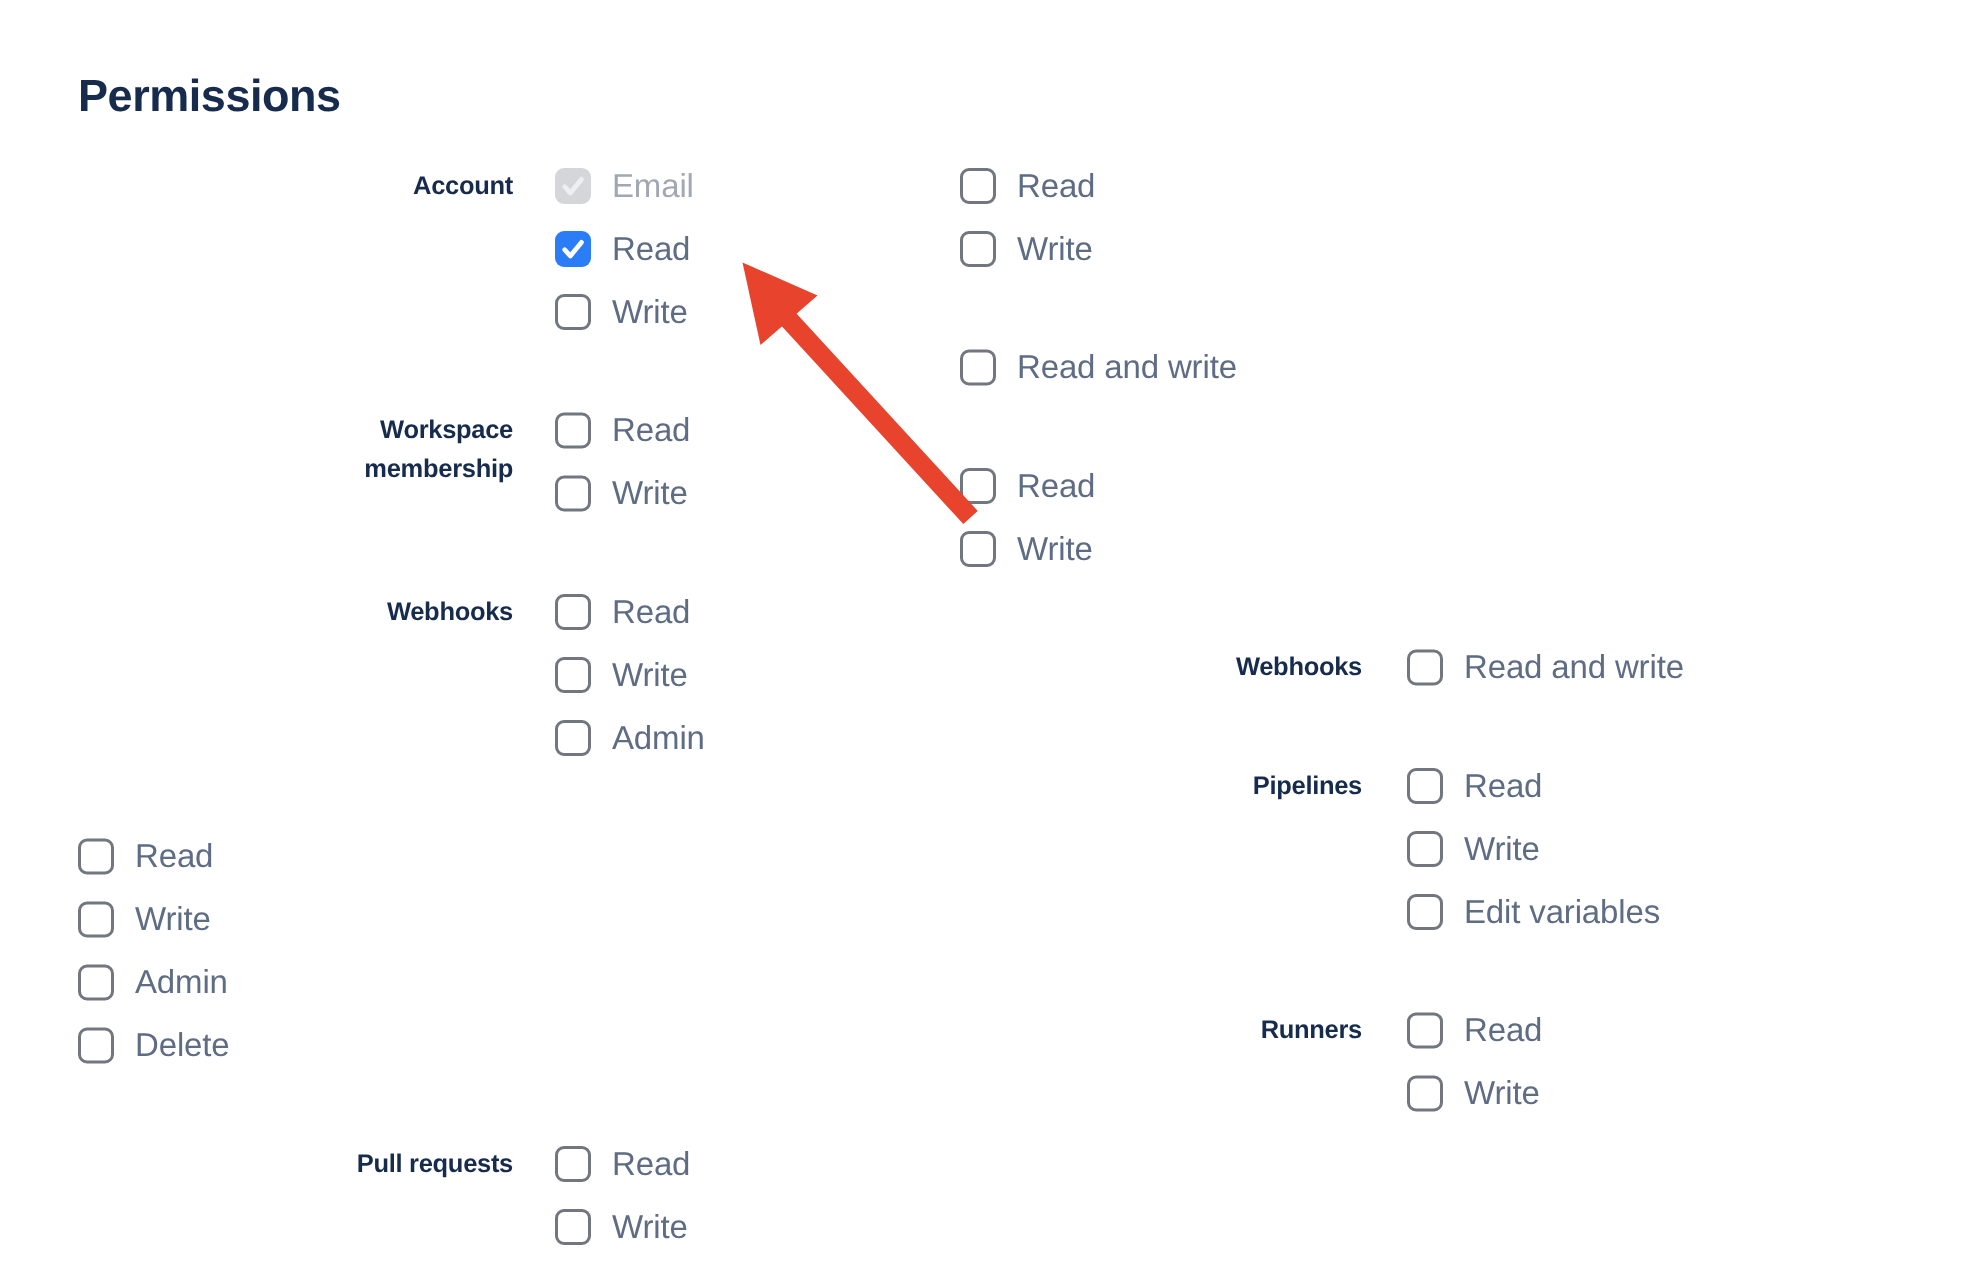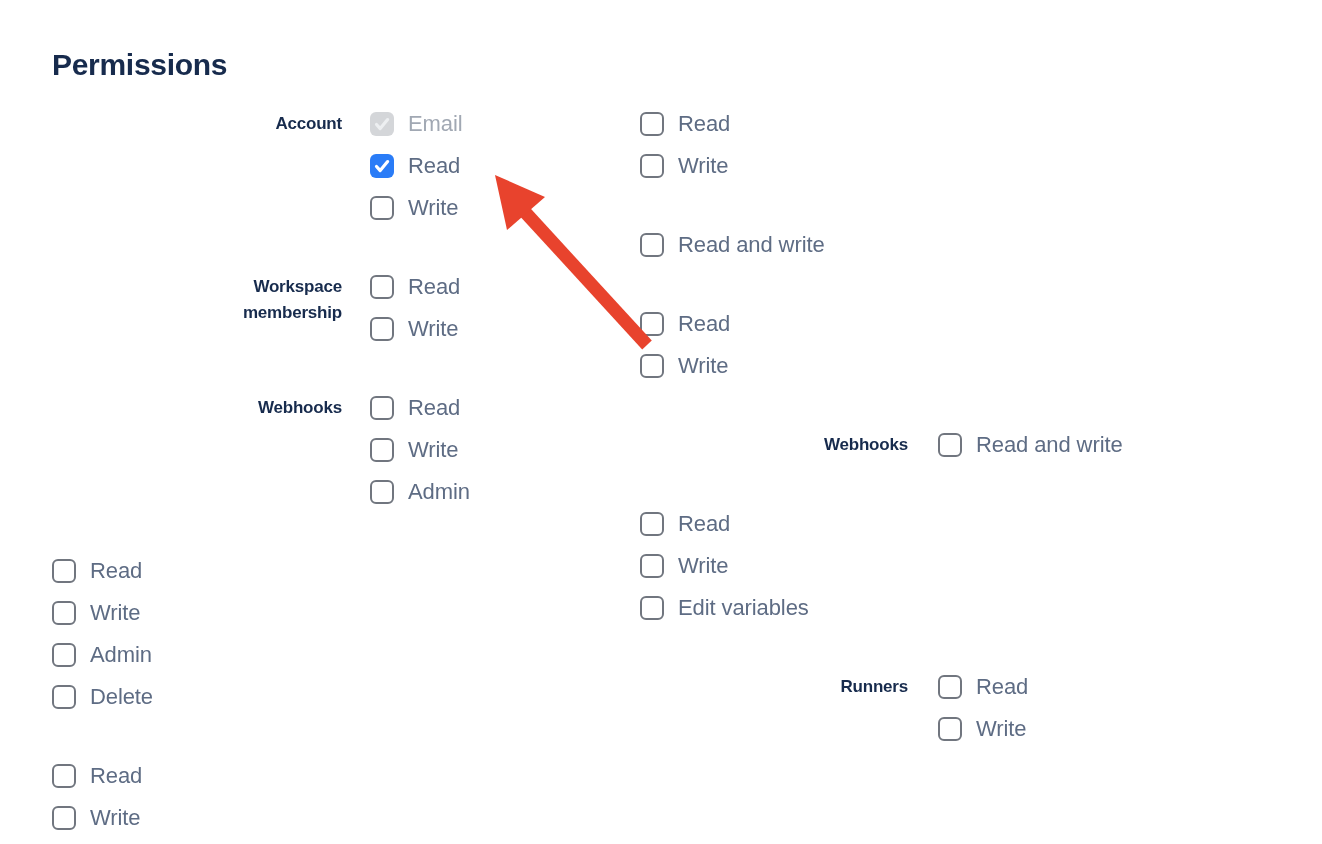--- a/index.html
+++ b/index.html
@@ -151,20 +151,21 @@
               <span class="checkbox" role="checkbox" aria-checked="false"></span>
               <span class="option-label">Admin</span>
             </label>
             <label class="option-row">
               <span class="checkbox" role="checkbox" aria-checked="false"></span>
               <span class="option-label">Delete</span>
             </label>
           </div>
         </div>
         <div class="group">
+          <div class="group-label">Pull requests</div>
           <div class="options">
             <label class="option-row">
               <span class="checkbox" role="checkbox" aria-checked="false"></span>
               <span class="option-label">Read</span>
             </label>
             <label class="option-row">
               <span class="checkbox" role="checkbox" aria-checked="false"></span>
               <span class="option-label">Write</span>
             </label>
           </div>
@@ -206,20 +207,21 @@
         <div class="group">
           <div class="group-label">Webhooks</div>
           <div class="options">
             <label class="option-row">
               <span class="checkbox" role="checkbox" aria-checked="false"></span>
               <span class="option-label">Read and write</span>
             </label>
           </div>
         </div>
         <div class="group">
+          <div class="group-label">Pipelines</div>
           <div class="options">
             <label class="option-row">
               <span class="checkbox" role="checkbox" aria-checked="false"></span>
               <span class="option-label">Read</span>
             </label>
             <label class="option-row">
               <span class="checkbox" role="checkbox" aria-checked="false"></span>
               <span class="option-label">Write</span>
             </label>
             <label class="option-row">

